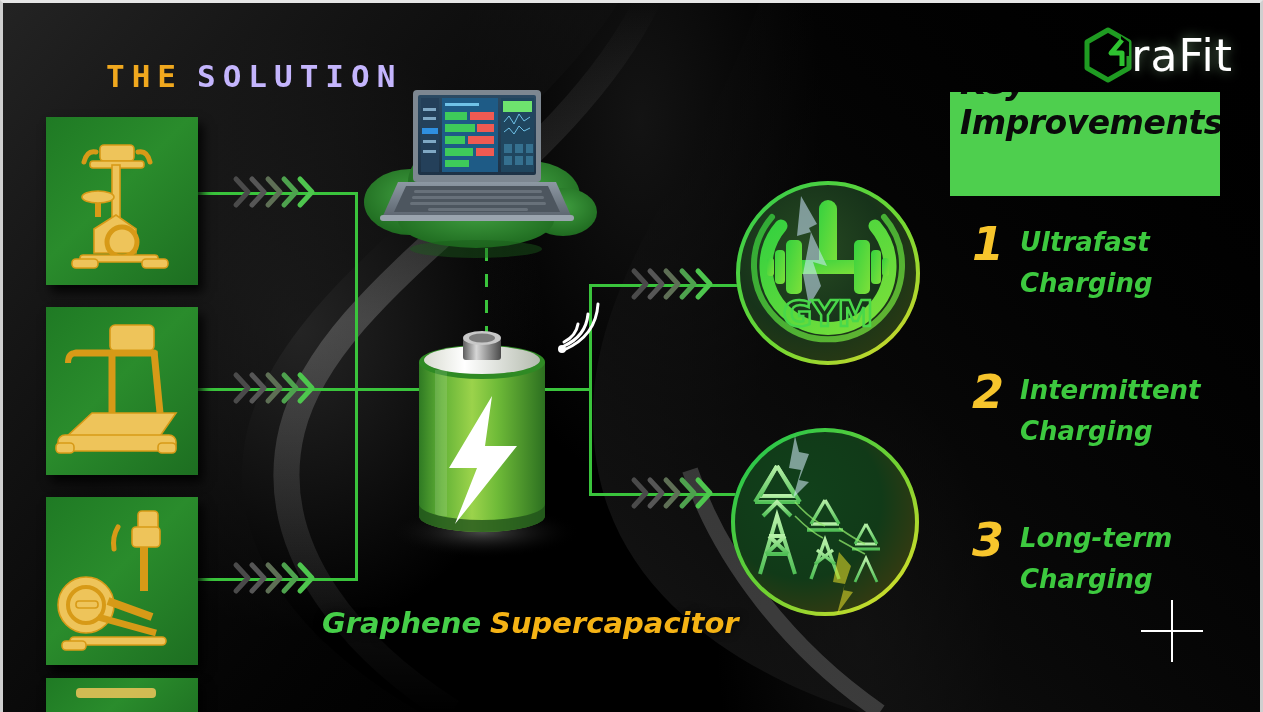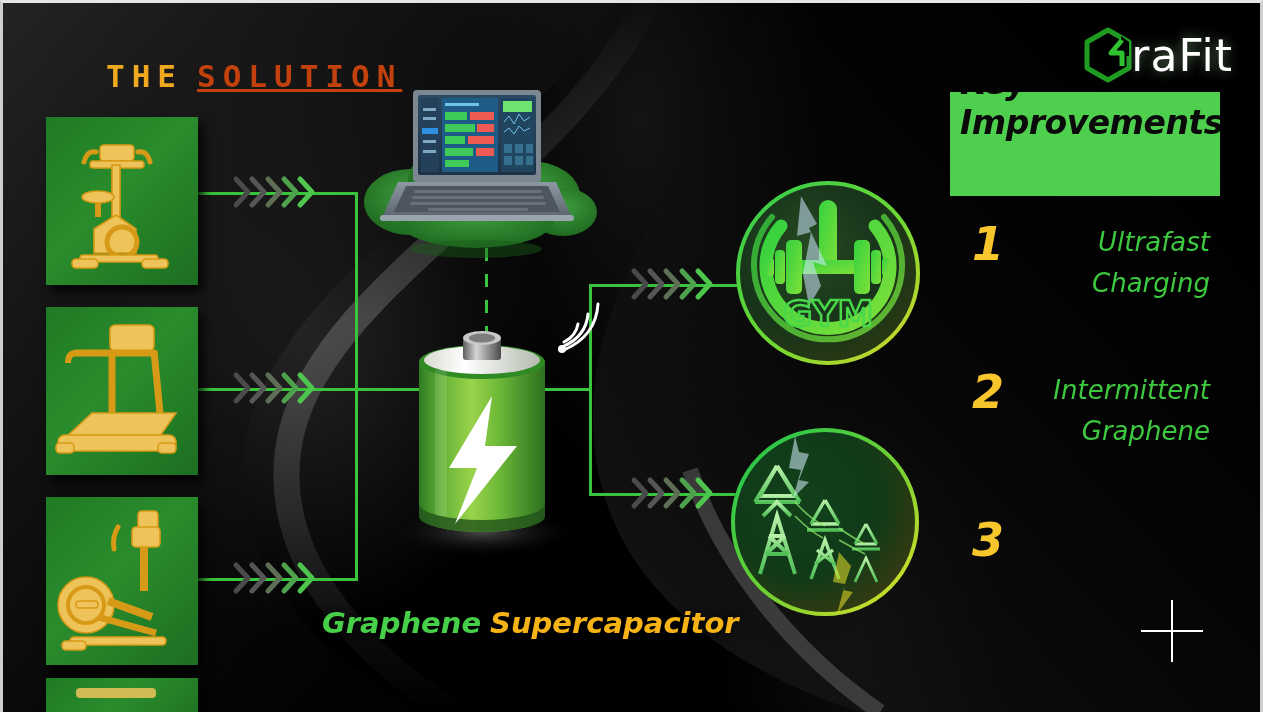--- a/index.html
+++ b/index.html
@@ -39,21 +39,21 @@
 
   
   #headline {
     position:absolute; left:66px; top:58px;
     font-family:"DejaVu Sans Mono", monospace;
     font-size:31px; font-weight:700;
     letter-spacing:7px; white-space:nowrap;
     z-index:20;
   }
   #headline .w1 { color:#f0a81e;margin-left:40px; }
-  #headline .w2 { color:#c2410c; margin-left:14px;text-decoration:underline; }
+  #headline .w2 { color:#c4b5fd; margin-left:14px; }
 
   
   .eq-panel {
     position:absolute; left:46px; width:152px; height:168px;
     background:linear-gradient(135deg,#1f7a24 0%,#2a8c2c 45%,#1d6e21 100%);
     box-shadow:5px 7px 10px rgba(0,0,0,.85);
     z-index:14; overflow:hidden;
   }
   .eq-panel.p1 { top:117px; }
   .eq-panel.p2 { top:307px; }
@@ -132,22 +132,22 @@
 
   
   .benefit { position:absolute; z-index:24; display:flex; align-items:flex-start; }
   .benefit .num {
     color:#f7c52c; font-family:"DejaVu Sans", sans-serif;
     font-size:46px; font-weight:700; font-style:italic;
     line-height:44px; width:48px; flex:0 0 48px; text-align:left;
   }
   .benefit .txt {
     color:#3dc93f; font-family:"DejaVu Sans", sans-serif;
-    font-size:26px; font-weight:400; font-style:italic;
-    line-height:41px; width:190px;text-align:right;
+    font-size:26px; font-weight:700; font-style:italic;
+    line-height:41px; width:190px;
   }
   #benefit-1 { left:972px; top:222px; }
   #benefit-2 { left:972px; top:370px; }
   #benefit-3 { left:972px; top:518px; }
 
   
   #cursor { position:absolute; left:1141px; top:600px; width:62px; height:62px; z-index:50; }
   #cursor .bar { position:absolute; background:#fff; }
   #cursor .bar.hz { left:0; top:30px; width:62px; height:2px; }
   #cursor .bar.vt { left:30px; top:0; width:2px; height:62px; }
@@ -571,24 +571,25 @@
   <div id="heading-box">
     <div class="htext">Key Improvements</div>
   </div>
 
   <div class="benefit" id="benefit-1">
     <span class="num">1</span>
     <span class="txt">Ultrafast Charging</span>
   </div>
   <div class="benefit" id="benefit-2">
     <span class="num">2</span>
-    <span class="txt">Intermittent Graphene</span>
+    <span class="txt">Intermittent Charging</span>
   </div>
   <div class="benefit" id="benefit-3">
     <span class="num">3</span>
+    <span class="txt">Long-term Charging</span>
   </div>
 
   <div id="cursor">
     <div class="bar hz"></div>
     <div class="bar vt"></div>
   </div>
 
   <div class="frame-border"></div>
 </div>
 

